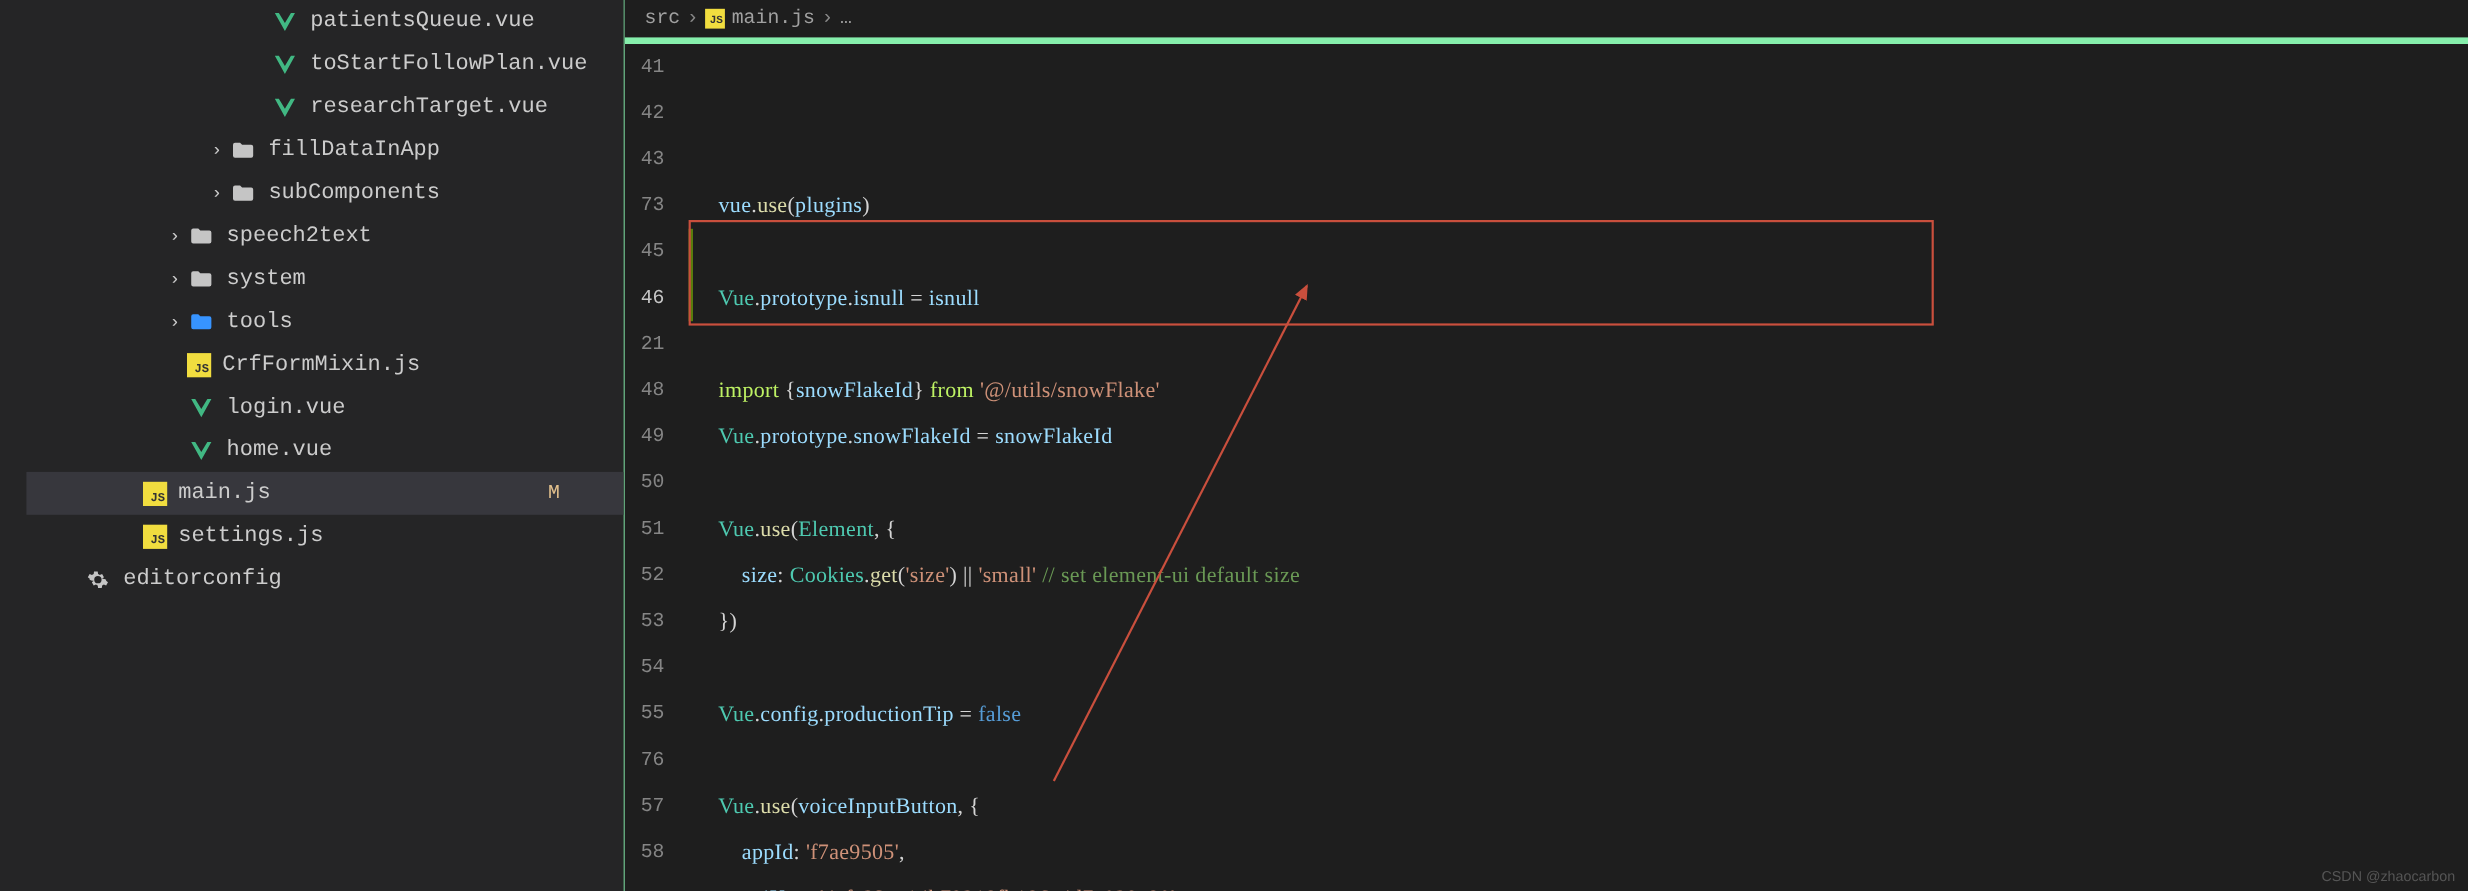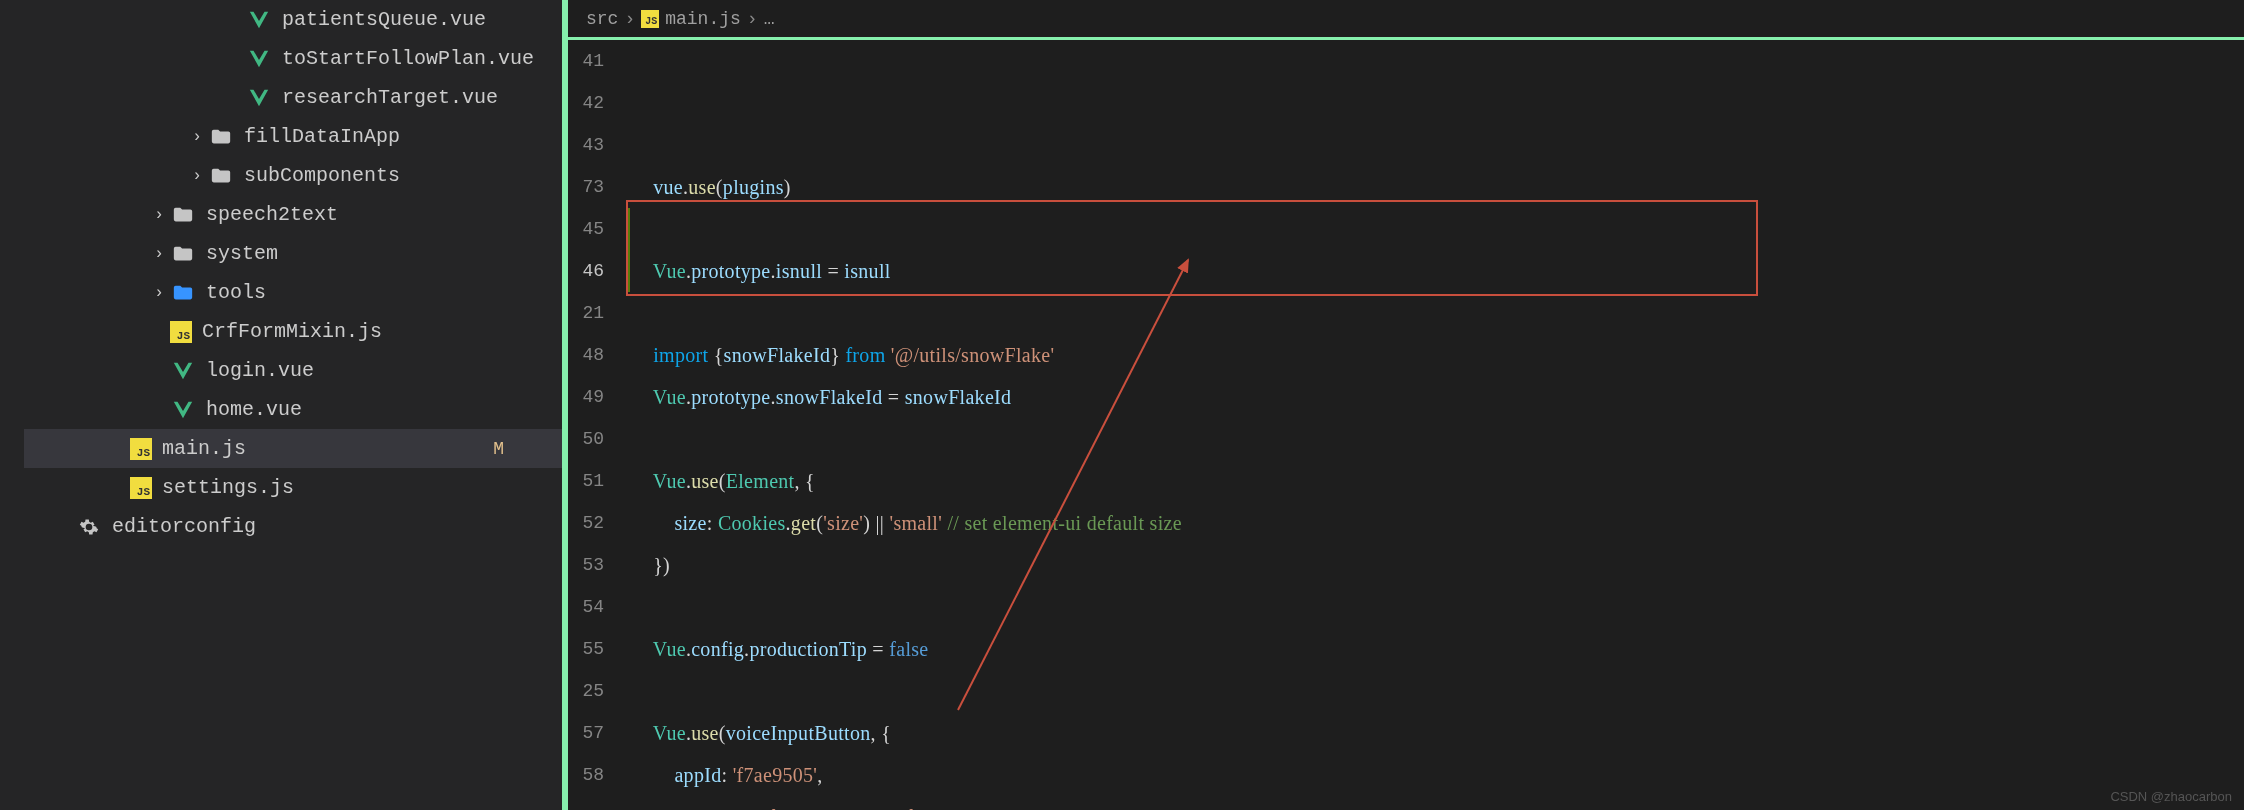--- a/index.html
+++ b/index.html
@@ -9,21 +9,21 @@
       color: #cccccc;
       font-size: 18px;
       overflow: hidden;
       width: 2244px;
       height: 810px;
       display: flex;
     }
     .sidebar {
       width: 568px;
       background: #252526;
-      border-right: 6px solid #86efac;
+      border-right: 1px solid #86efac;
       display: flex;
       flex-direction: column;
     }
     .sidebar-inner {
       flex: 1;
       overflow: hidden;
       padding-left: 24px;
     }
     .tree-row {
       display: flex;
@@ -88,21 +88,21 @@
       position: relative;
     }
     .breadcrumb-bar {
       height: 40px;
       display: flex;
       align-items: center;
       padding-left: 18px;
       font-size: 18px;
       color: #a0a0a0;
       background: #1e1e1e;
-      border-bottom: 3px solid #86efac;
+      border-bottom: 6px solid #86efac;
     }
     .breadcrumb-bar .sep { margin: 0 6px; color: #888; }
     .bc-js-icon {
       background: #f1dd3f;
       color: #333;
       font-weight: bold;
       font-size: 10px;
       width: 18px;
       height: 18px;
       display: inline-flex;
@@ -140,21 +140,21 @@
       font-size: 20px;
       line-height: 42px;
       white-space: pre;
       letter-spacing: 0.3px;
       position: relative;
     }
     .code-lines .line { height: 42px; font-family: Liberation Serif, serif; }
     .tok-var { color: #9cdcfe; }
     .tok-prop { color: #9cdcfe; }
     .tok-func { color: #dcdcaa; }
-    .tok-keyword { color: #0ea5e9; }
+    .tok-keyword { color: #bef264; }
     .tok-str { color: #ce9178; }
     .tok-const { color: #569cd6; }
     .tok-punc { color: #d4d4d4; }
     .tok-op { color: #d4d4d4; }
     .tok-comment { color: #6a9955; }
     .tok-class { color: #4ec9b0; }
     .highlight-box {
       position: absolute;
       border: 2px solid #c94f3d;
       pointer-events: none;
@@ -323,21 +323,21 @@
         <div class="ln current">46</div>
         <div class="ln">21</div>
         <div class="ln">48</div>
         <div class="ln">49</div>
         <div class="ln">50</div>
         <div class="ln">51</div>
         <div class="ln">52</div>
         <div class="ln">53</div>
         <div class="ln">54</div>
         <div class="ln">55</div>
-        <div class="ln">25</div>
+        <div class="ln">76</div>
         <div class="ln">57</div>
         <div class="ln">58</div>
       </div>
     <div class="code-lines" id="code-lines">
       <div class="highlight-box" style="left:-6px;top:160px;width:1132px;height:96px;"></div>
     <div class="line">    <span class="tok-var">vue</span><span class="tok-punc">.</span><span class="tok-func">use</span><span class="tok-punc">(</span><span class="tok-var">plugins</span><span class="tok-punc">)</span></div><div class="line">&nbsp;</div><div class="line">    <span class="tok-class">Vue</span><span class="tok-punc">.</span><span class="tok-var">prototype</span><span class="tok-punc">.</span><span class="tok-prop">isnull</span> <span class="tok-op">=</span> <span class="tok-var">isnull</span></div><div class="line">&nbsp;</div><div class="line">    <span class="tok-keyword">import</span> <span class="tok-punc">{</span><span class="tok-var">snowFlakeId</span><span class="tok-punc">}</span> <span class="tok-keyword">from</span> <span class="tok-str">'@/utils/snowFlake'</span></div><div class="line">    <span class="tok-class">Vue</span><span class="tok-punc">.</span><span class="tok-var">prototype</span><span class="tok-punc">.</span><span class="tok-prop">snowFlakeId</span> <span class="tok-op">=</span> <span class="tok-var">snowFlakeId</span></div><div class="line">&nbsp;</div><div class="line">    <span class="tok-class">Vue</span><span class="tok-punc">.</span><span class="tok-func">use</span><span class="tok-punc">(</span><span class="tok-class">Element</span><span class="tok-punc">,</span> <span class="tok-punc">{</span></div><div class="line">        <span class="tok-prop">size</span><span class="tok-punc">:</span> <span class="tok-class">Cookies</span><span class="tok-punc">.</span><span class="tok-func">get</span><span class="tok-punc">(</span><span class="tok-str">'size'</span><span class="tok-punc">)</span> <span class="tok-op">||</span> <span class="tok-str">'small'</span> <span class="tok-comment">// set element-ui default size</span></div><div class="line">    <span class="tok-punc">})</span></div><div class="line">&nbsp;</div><div class="line">    <span class="tok-class">Vue</span><span class="tok-punc">.</span><span class="tok-var">config</span><span class="tok-punc">.</span><span class="tok-prop">productionTip</span> <span class="tok-op">=</span> <span class="tok-const">false</span></div><div class="line">&nbsp;</div><div class="line">    <span class="tok-class">Vue</span><span class="tok-punc">.</span><span class="tok-func">use</span><span class="tok-punc">(</span><span class="tok-var">voiceInputButton</span><span class="tok-punc">,</span> <span class="tok-punc">{</span></div><div class="line">        <span class="tok-prop">appId</span><span class="tok-punc">:</span> <span class="tok-str">'f7ae9505'</span><span class="tok-punc">,</span></div><div class="line">        <span class="tok-prop">apiKey</span><span class="tok-punc">:</span> <span class="tok-str">'4afe23ca14b79218fb186c4d7e029c80'</span><span class="tok-punc">,</span></div></div>
   </div>
   <svg class="arrow-svg" style="left:-200px;top:40px;width:840px;height:720px;">
     <defs>
       <marker id="ah" markerWidth="8" markerHeight="8" refX="6" refY="3" orient="auto">

